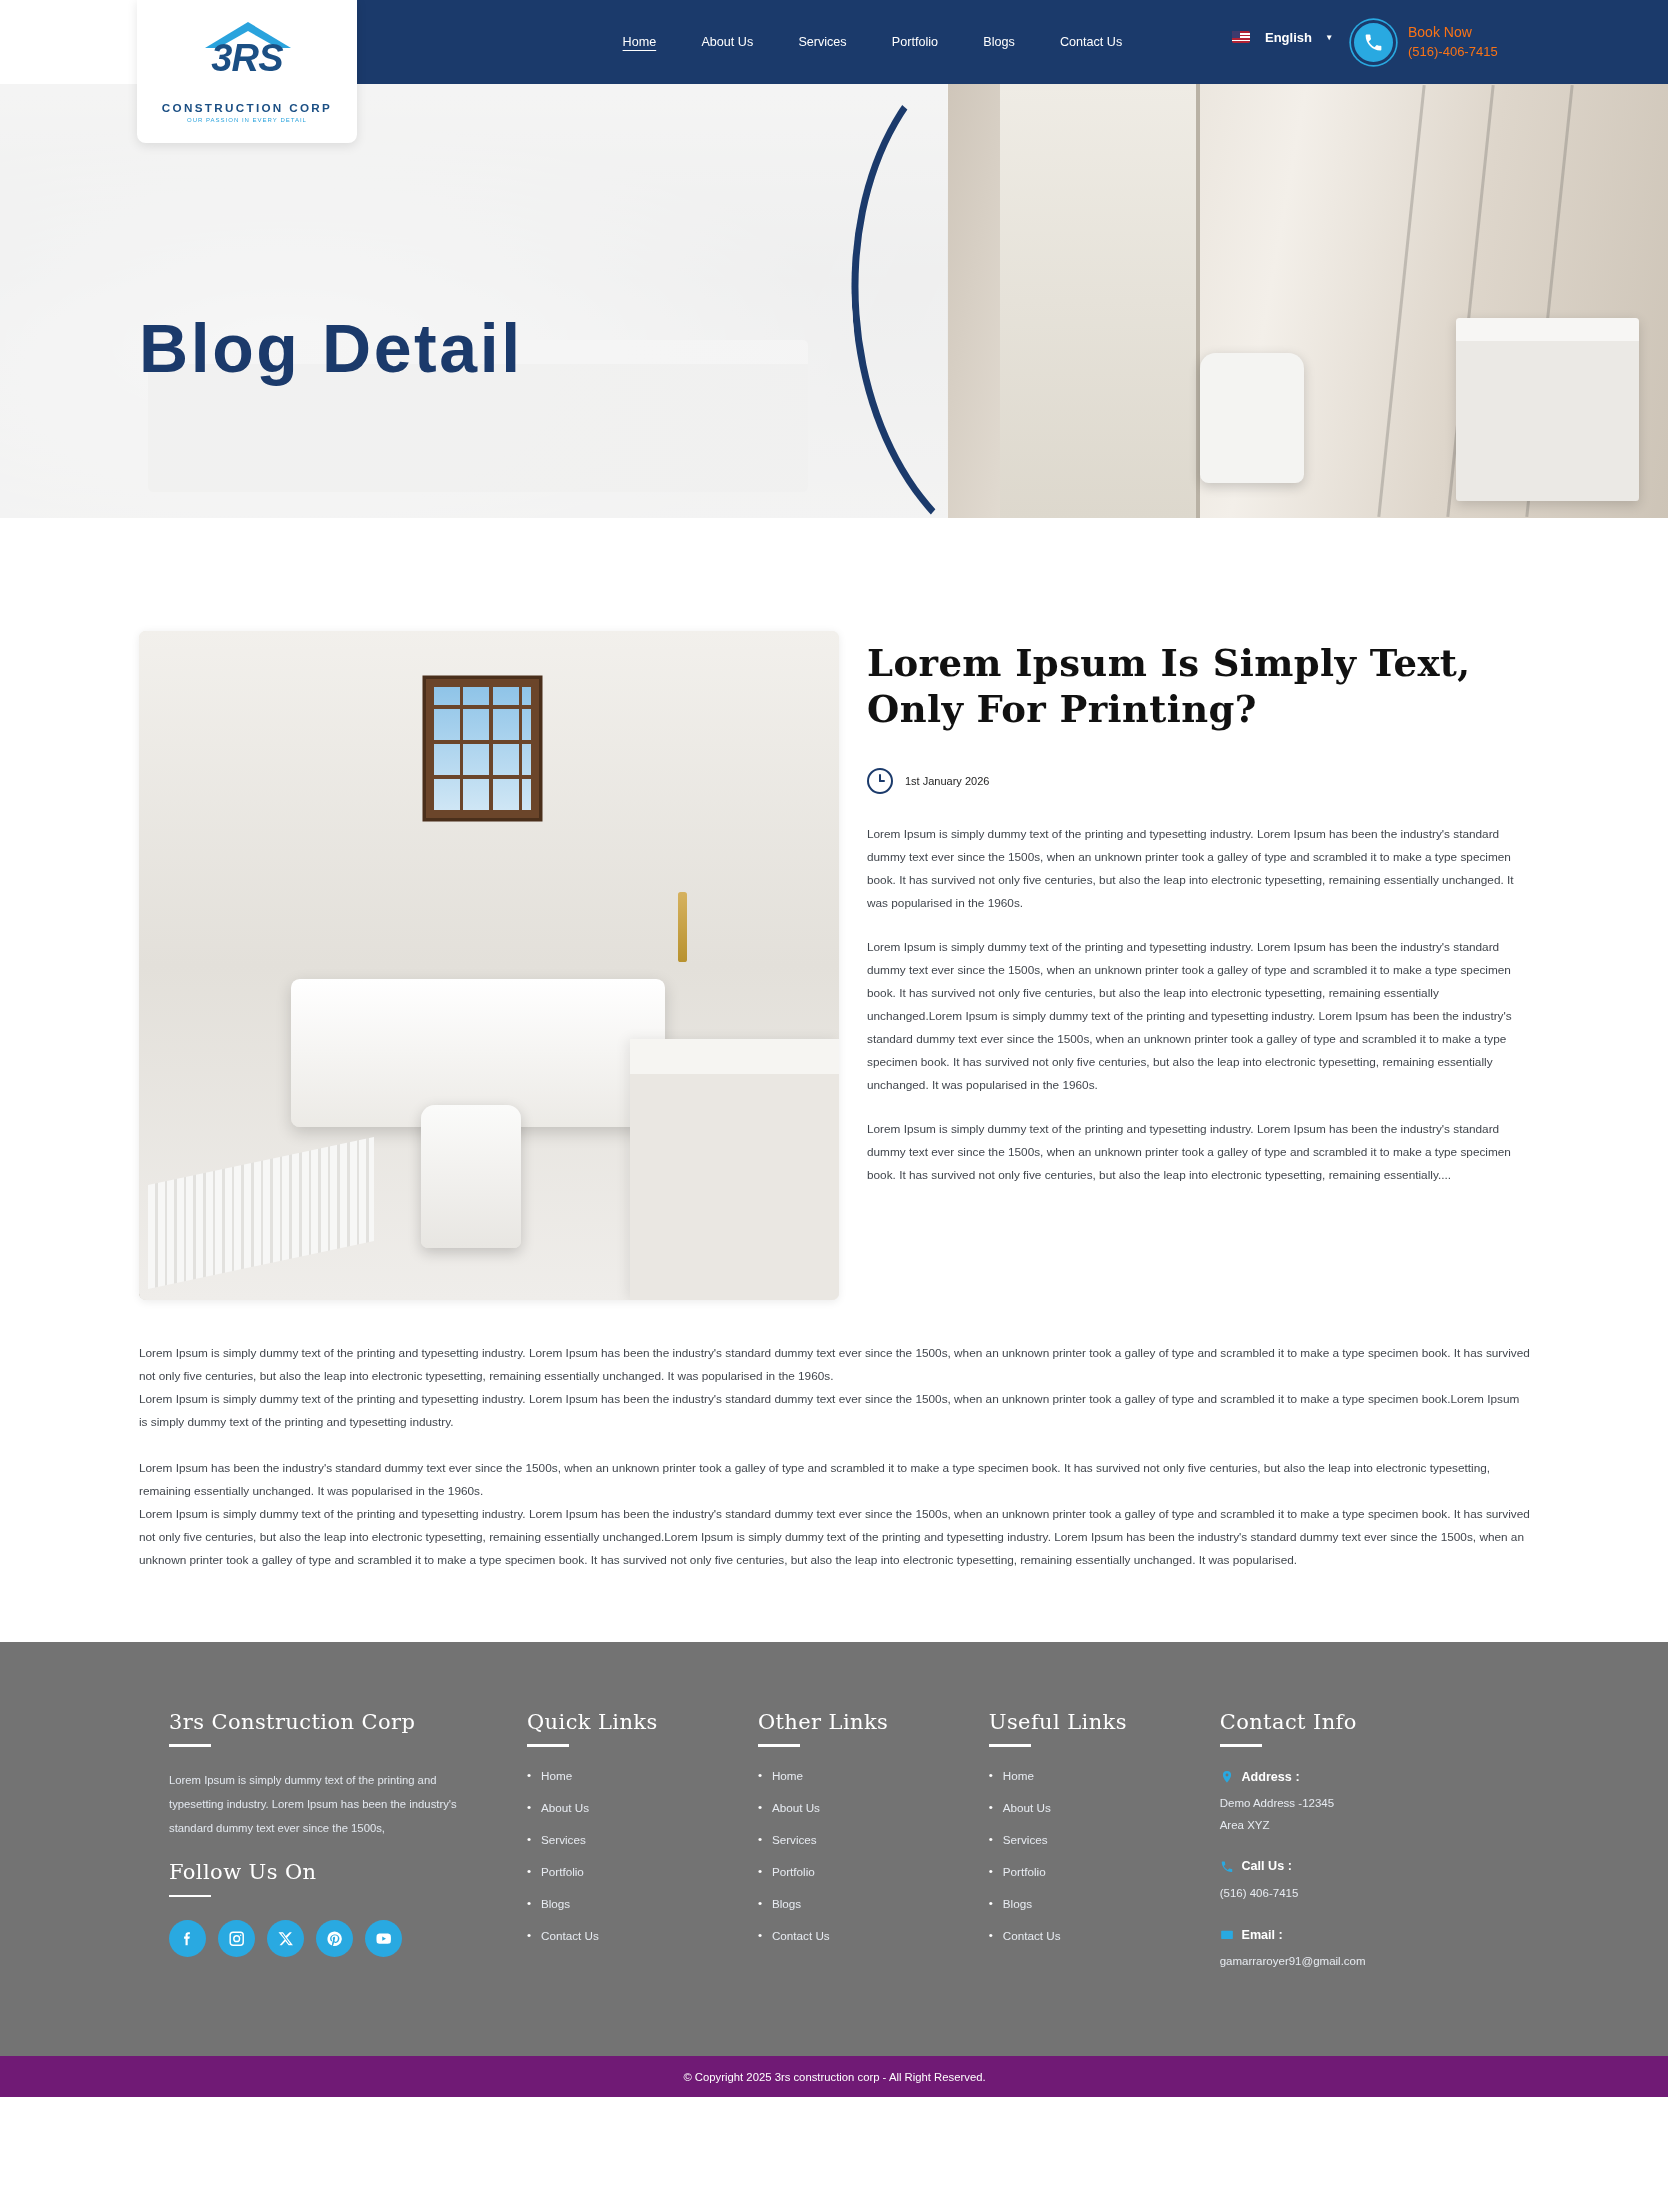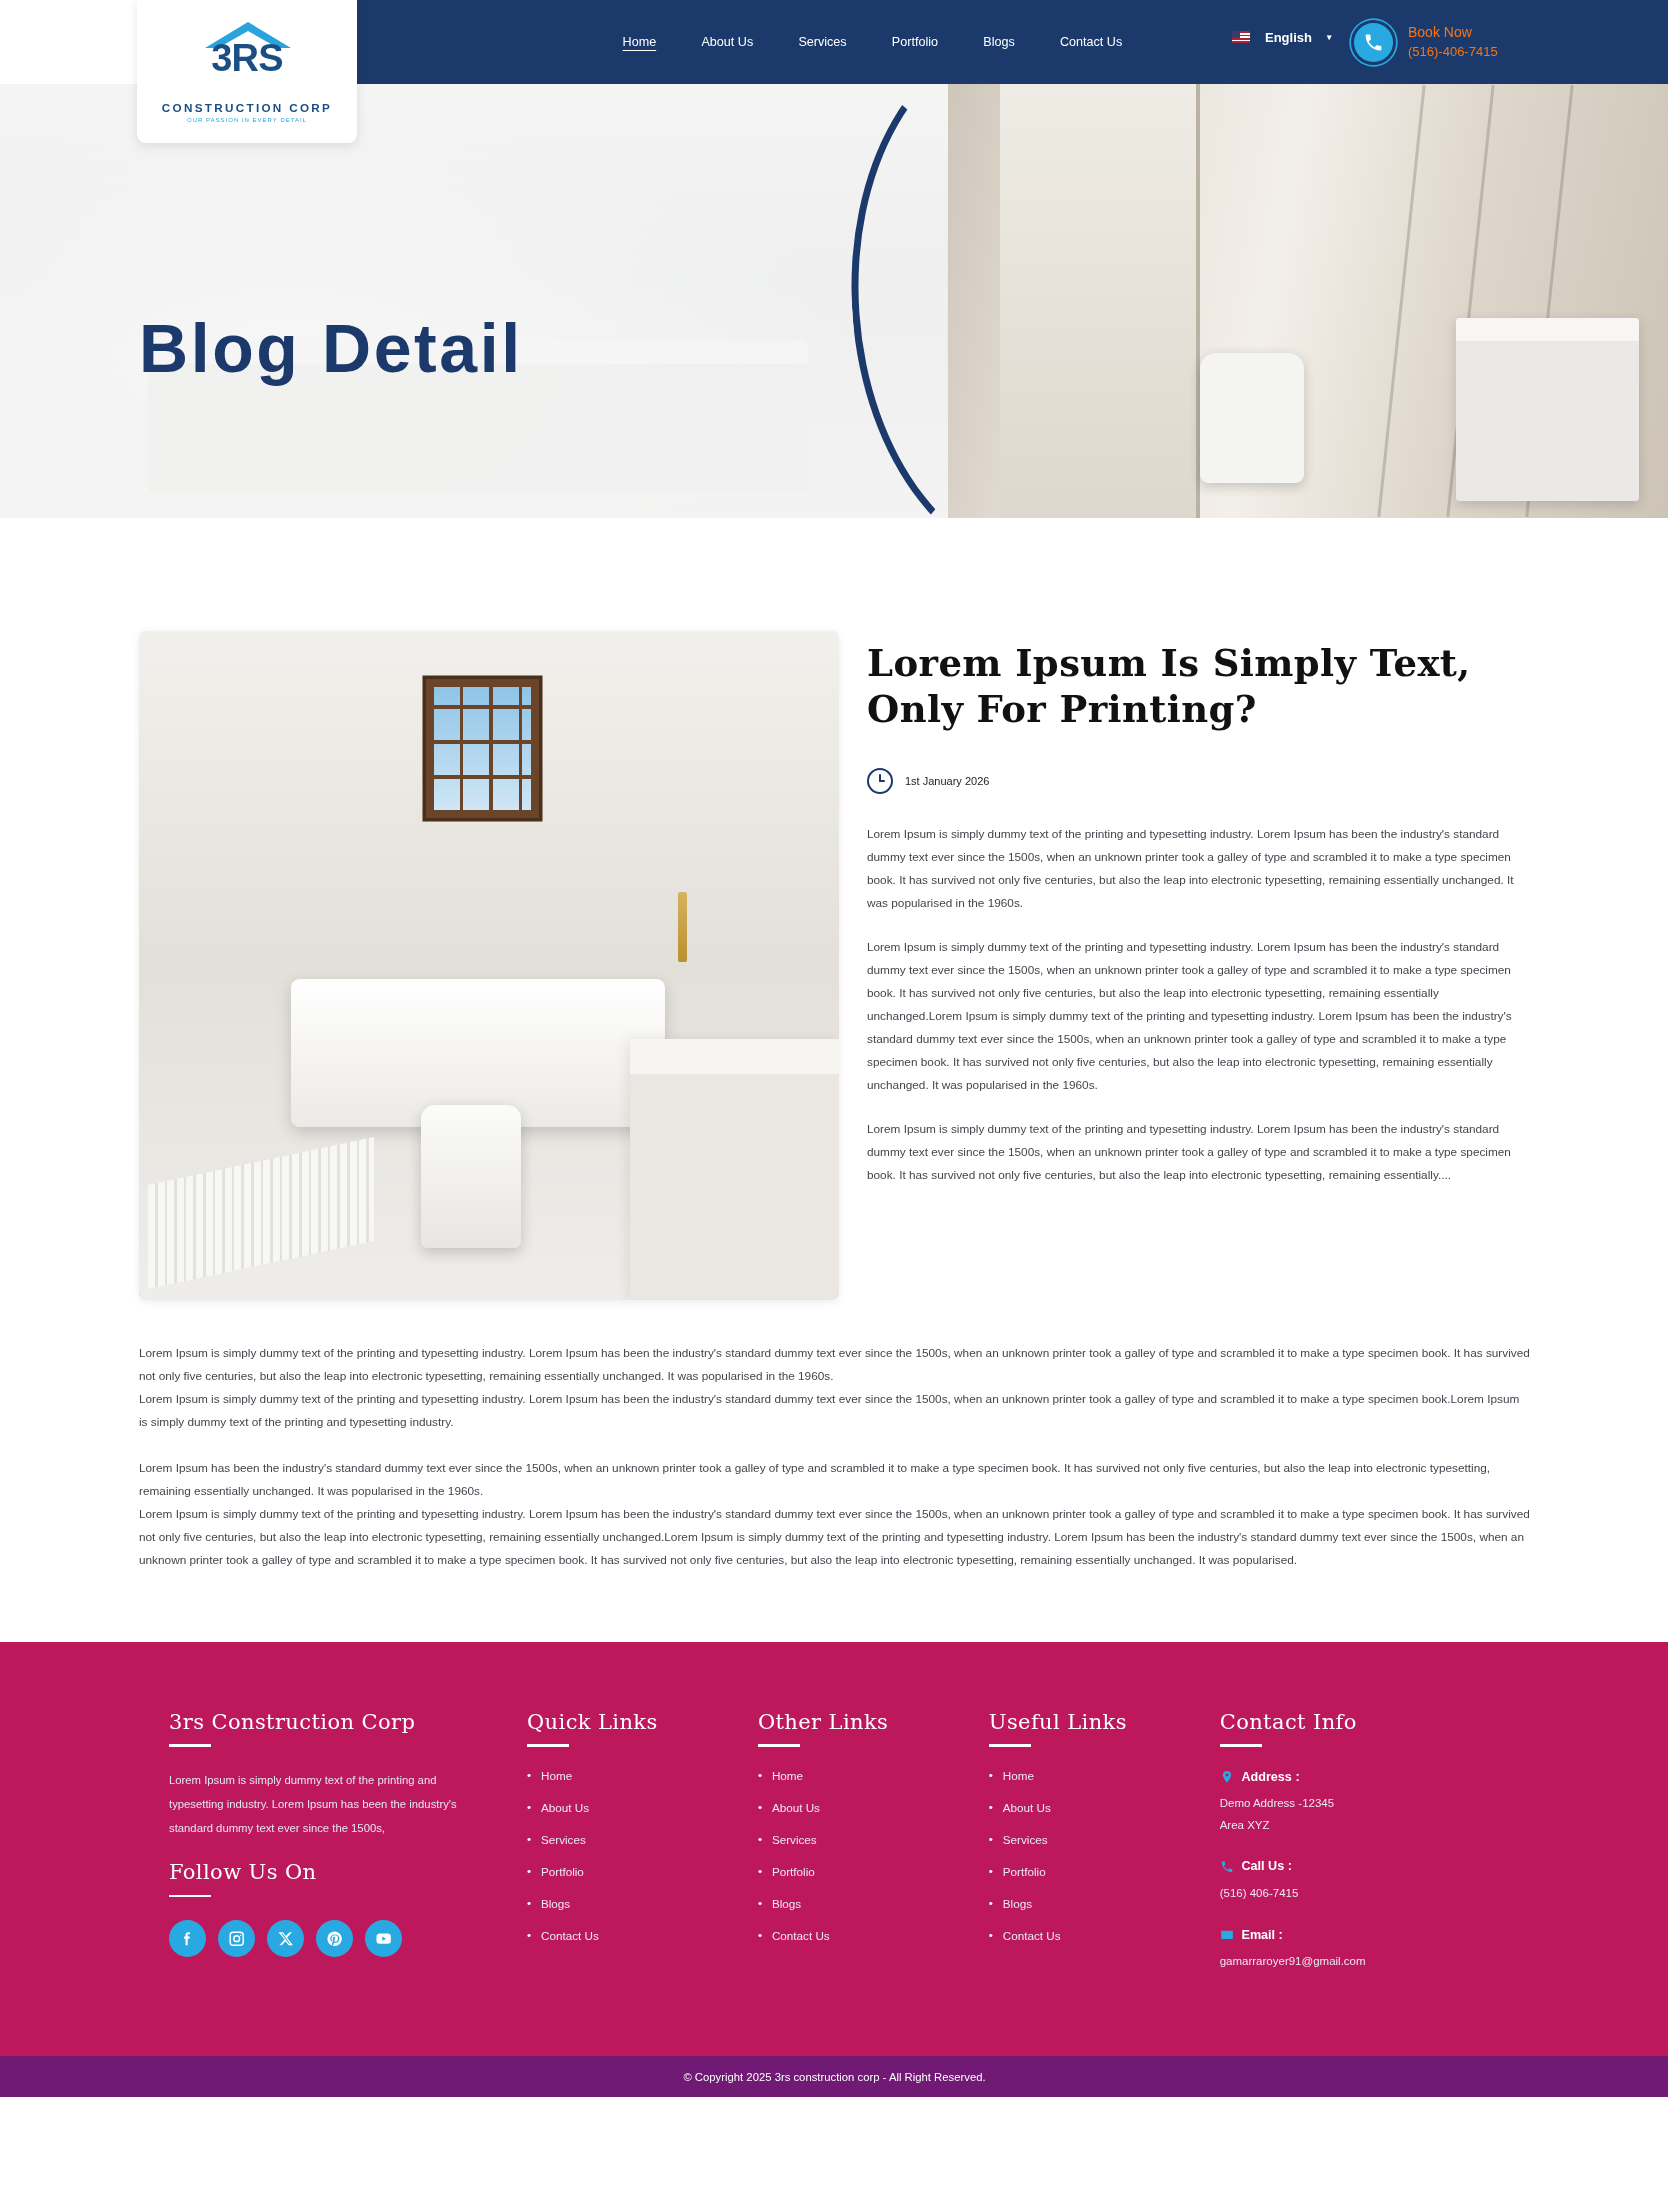--- a/index.html
+++ b/index.html
@@ -35,20 +35,21 @@
     display: flex;
     align-items: center;
     justify-content: center;
     z-index: 50;
   }
   .logo-inner { text-align: center; line-height: 1; }
   .logo-house {
     position: relative;
     width: 130px; height: 63px;
     margin: 0 auto 19px;
+    font-style: italic;
   }
   .logo-roof {
     position: absolute;
     left: 22.6px; top: 1.7px;
     width: 0; height: 0;
     border-left: 43px solid transparent;
     border-right: 43px solid transparent;
     border-bottom: 26px solid #2aa3dd;
   }
   .logo-roof2 {
@@ -379,21 +380,21 @@
     color: #41464d;
     margin-bottom: 21px;
     text-align: left;
   }
   .lower-paras { margin-top: 42px; }
   .lower-paras .para { margin-bottom: 0; }
   .para-gap { height: 22.6px; }
 
   
   .footer {
-    background: #be185d;
+    background: #737373;
     color: #ffffff;
     padding: 68px 169px 61px;
     display: flex;
     gap: 0;
   }
   .f-col-1 { width: 374px; padding-right: 52px; }
   .f-col-links { width: 243px; }
   .f-col-contact { width: 295px; }
   .f-title {
     font-family: "DejaVu Serif", serif;

